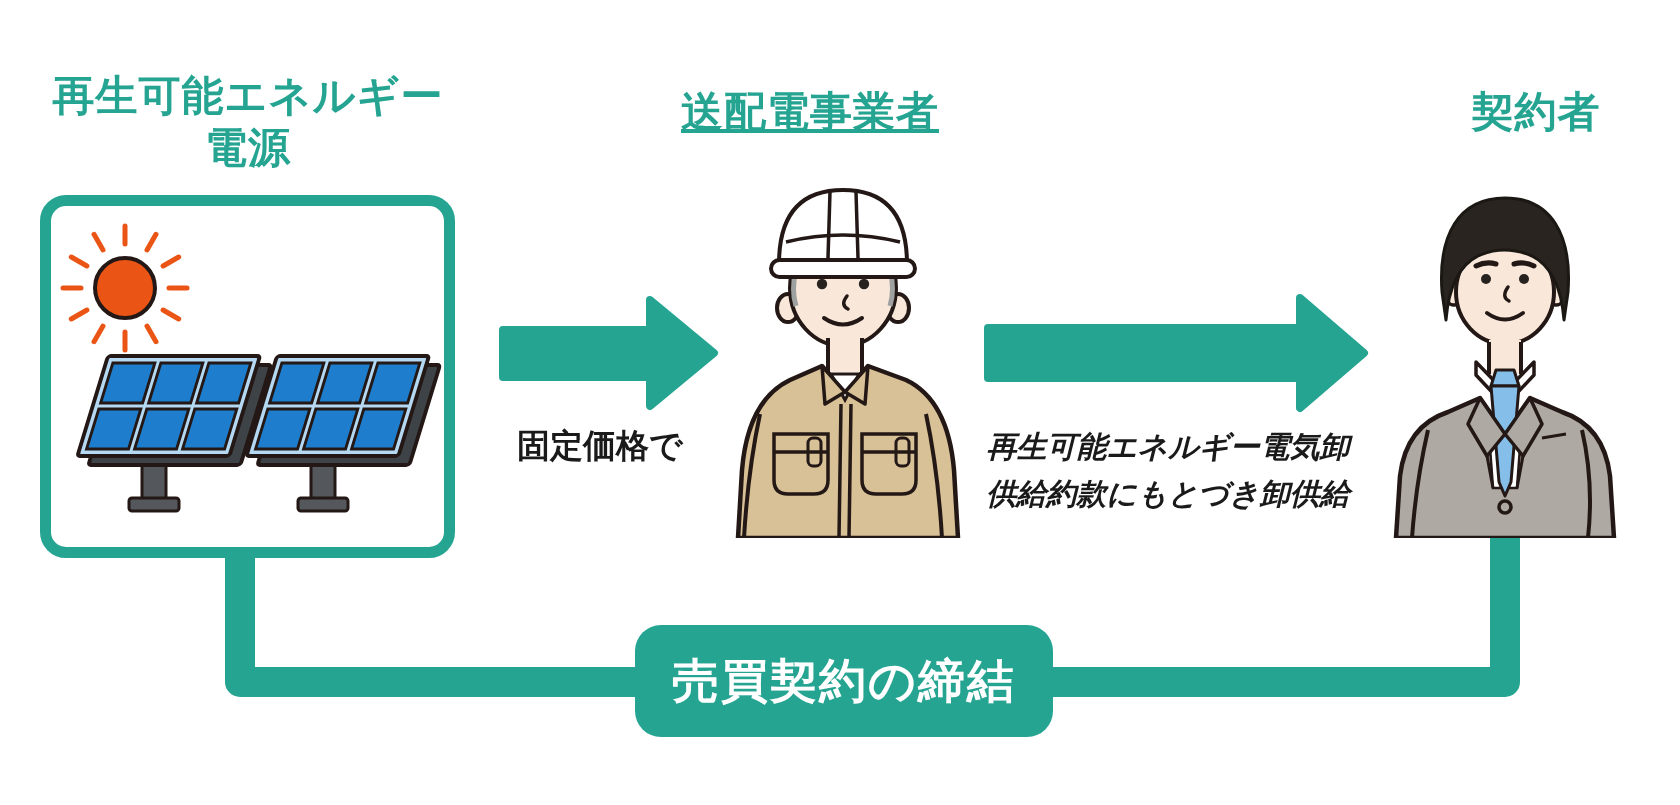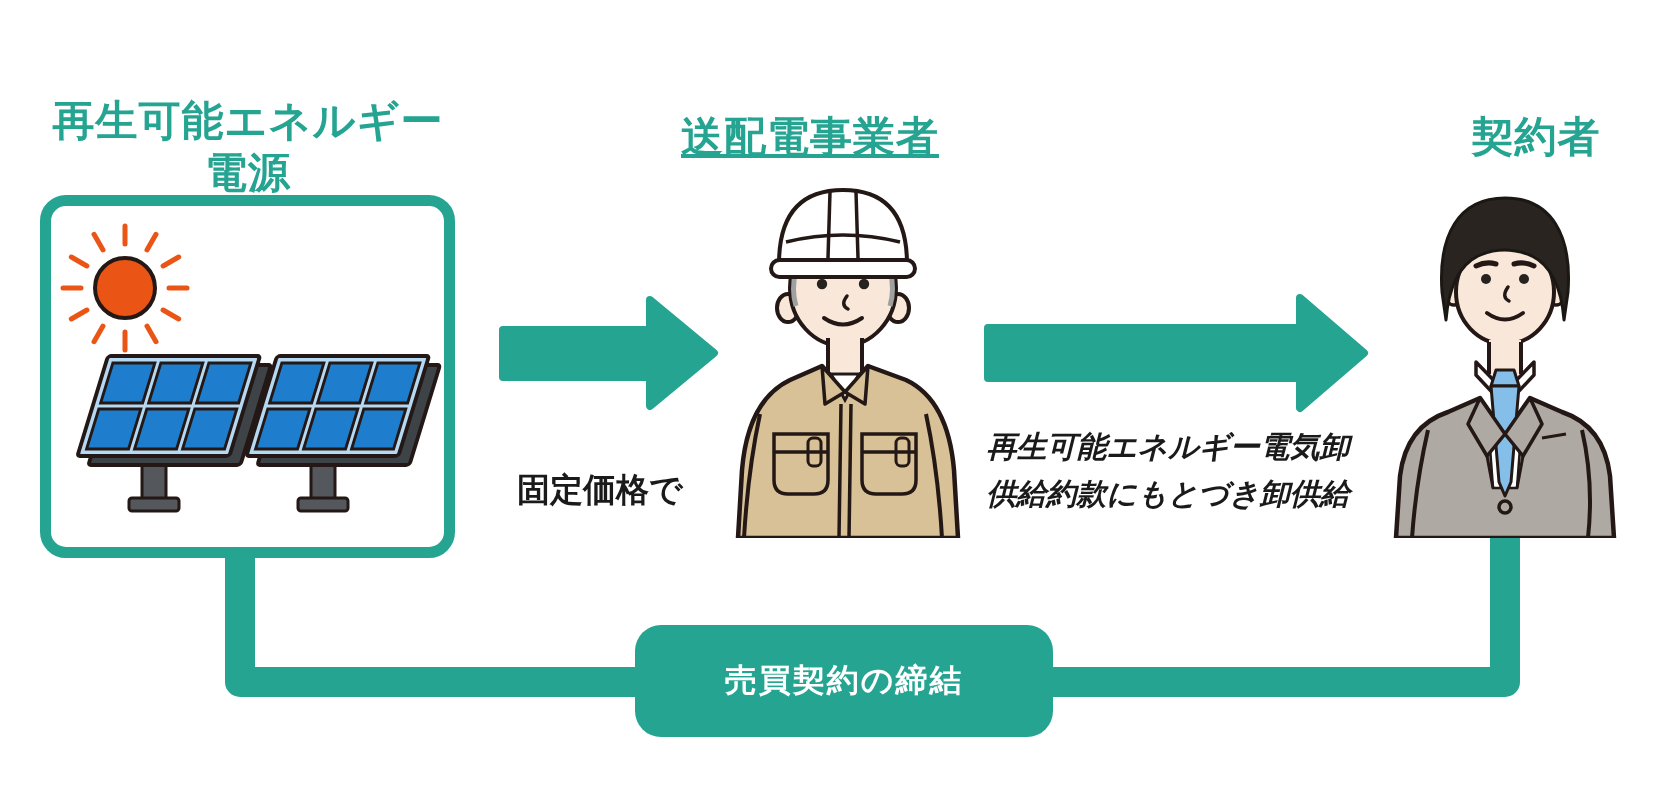--- a/index.html
+++ b/index.html
@@ -3,40 +3,40 @@
 <meta charset="utf-8">
 <style>
   html,body{margin:0;padding:0;}
   body{
     width:1680px;height:805px;position:relative;overflow:hidden;background:#ffffff;
     font-family:"Liberation Sans","DejaVu Sans",sans-serif;
   }
   .abs{position:absolute;}
   .heading{
     color:#25A492;font-weight:800;font-size:42px;line-height:52px;
-    text-align:center;letter-spacing:1px;white-space:nowrap;margin-top:25px;
+    text-align:center;letter-spacing:1px;white-space:nowrap;
   }
   .heading div{white-space:nowrap;}
   .arrow-label{
     color:#1A1A1A;font-weight:700;text-align:center;
   }
-  .arrow-label-1{font-size:33px;line-height:50px;margin-top:44px;}
+  .arrow-label-1{font-size:33px;line-height:50px;}
   .arrow-label-2{font-size:30px;line-height:47px;}
   .source-box{
     left:40px;top:195px;width:415px;height:363px;
     border:11px solid #25A492;border-radius:26px;background:#fff;
     box-sizing:border-box;z-index:3;
   }
   .banner{
     left:635px;top:625px;width:418px;height:112px;background:#25A492;
     border-radius:26px;display:flex;align-items:center;justify-content:center;
     z-index:4;
   }
   .banner-text{
-    color:#ffffff;font-weight:800;font-size:32px;letter-spacing:2px;white-space:nowrap;
+    color:#ffffff;font-weight:800;font-size:47px;letter-spacing:2px;white-space:nowrap;
   }
   .lines-layer{left:0;top:0;width:1680px;height:805px;z-index:1;}
   .figure{z-index:2;}
   .label-layer{z-index:5;}
 </style>
 </head>
 <body>
 
 <svg class="abs lines-layer" viewBox="0 0 1680 805">
   <path d="M240,548 L240,682 L662,682" fill="none" stroke="#25A492" stroke-width="30" stroke-linejoin="round"></path>

